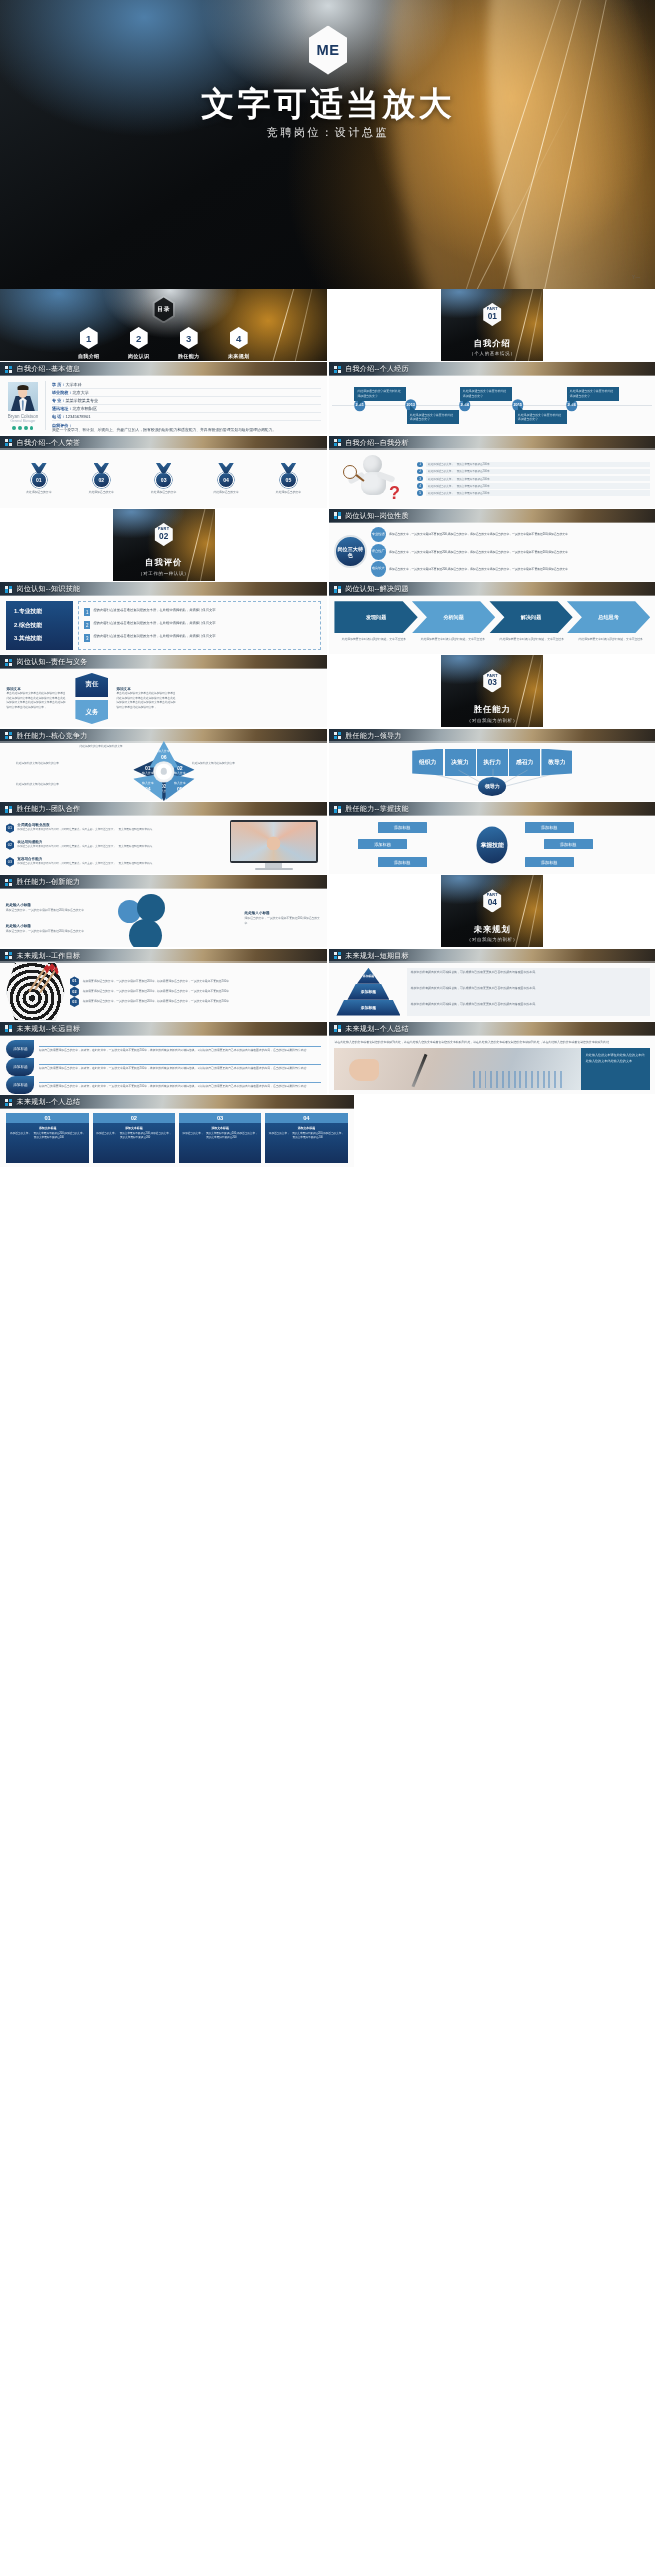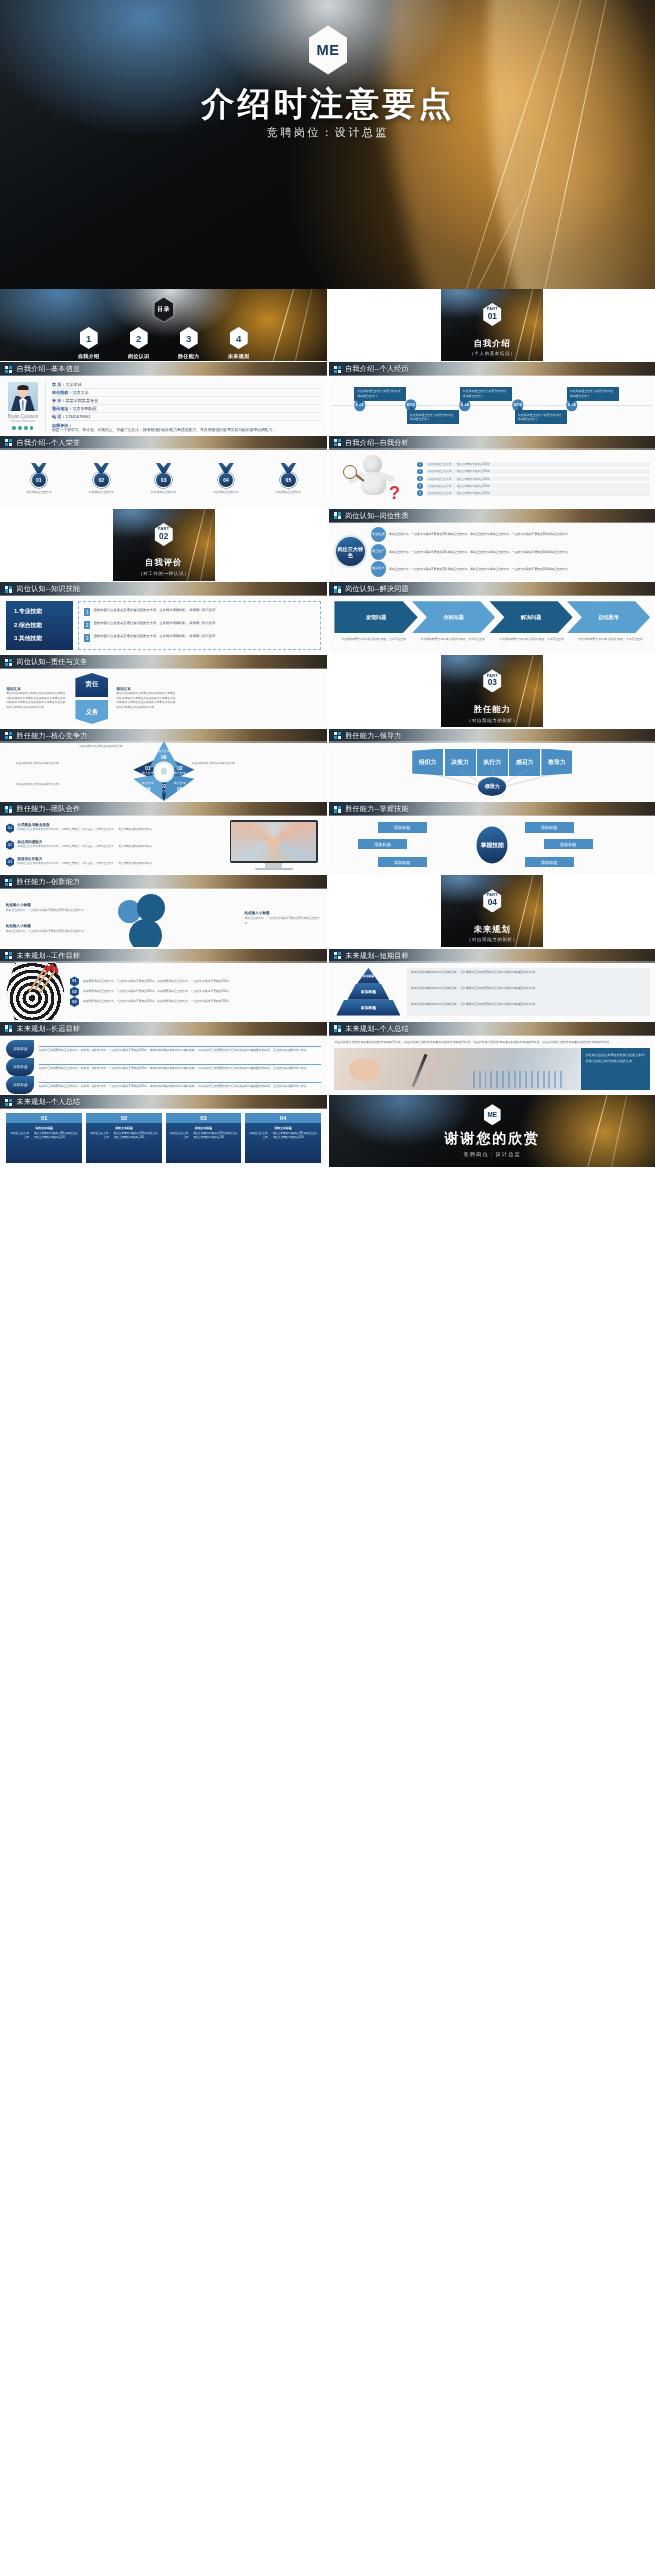--- a/index.html
+++ b/index.html
@@ -353,21 +353,21 @@
   <div class="hero">
     <div class="swoosh s1"></div>
     <div class="swoosh s2"></div>
     <div class="line l1"></div>
     <div class="line l2"></div>
     <div class="line l3"></div>
     <div class="line l4"></div>
     <div class="me-badge">
       <span>ME</span>
     </div>
-    <div class="hero-title">介绍时注意要点</div>
+    <div class="hero-title">文字可适当放大</div>
     <div class="hero-sub">竞聘岗位：设计总监</div>
     <div class="hero-mark">Y—</div>
   </div>
 
   <div class="grid">
 
     <div class="row">
       <div class="cell">
         <div class="toc">
           <div class="sl" style="left:282px;top:-38px;transform:rotate(16deg);"></div>
@@ -1139,26 +1139,17 @@
                 <div class="bd">
                     <h6>添加文本标题</h6>
                     <p>添加适当的文字，一页的文字最好不要超过200,添加适当的文字，一页的文字最好不要超过200</p>
                   </div>
               </div>
             </div>
           </div>
         </div>
       </div>
 
-      <div class="cell">
-        <div class="ty">
-          <div class="sl" style="left:269px;top:-45px;transform:rotate(15deg);"></div>
-          <div class="sl" style="left:289px;top:-38px;transform:rotate(12deg);opacity:.6;"></div>
-          <div class="hx">ME</div>
-          <div class="t">谢谢您的欣赏</div>
-          <div class="s">竞聘岗位：设计总监</div>
-        </div>
-      </div>
     </div>
 
   </div>
 </div>
 
 
 </body></html>

